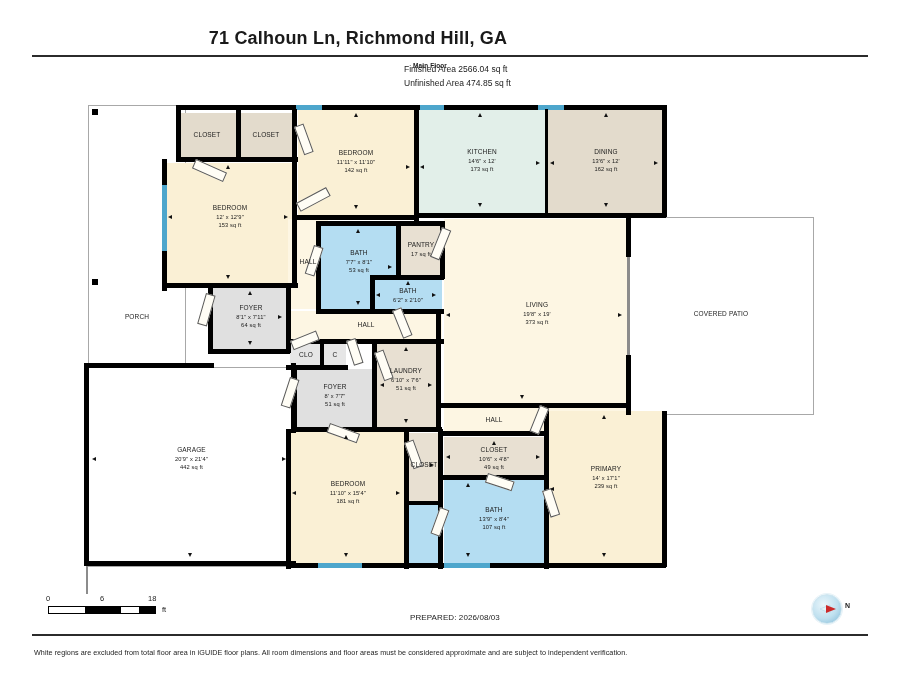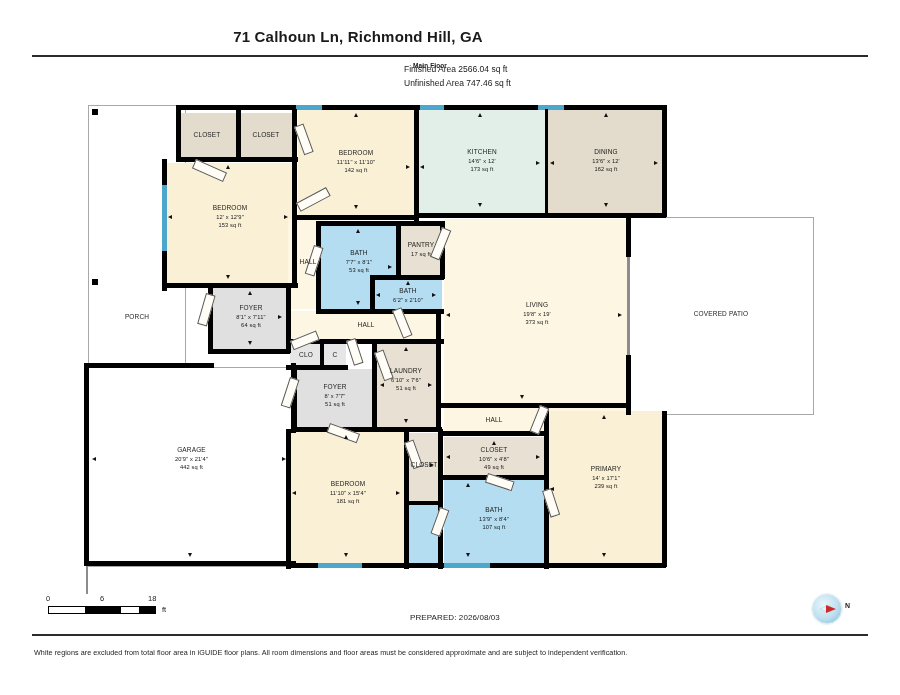--- a/index.html
+++ b/index.html
@@ -1,21 +1,21 @@
 <!DOCTYPE html>
 <html><head>
 <meta charset="utf-8">
 <style>
   html,body{margin:0;padding:0;background:#ffffff;}
   body{width:900px;height:695px;position:relative;overflow:hidden;
        font-family:"Liberation Sans",sans-serif;color:#1a1a1a;}
 
   
   #title{position:absolute;left:0;top:28px;width:716px;text-align:center;
-         font-size:15px;font-weight:bold;letter-spacing:.2px;}
+         font-size:18px;font-weight:bold;letter-spacing:.2px;}
   #hdr-rule{position:absolute;left:32px;top:55px;width:836px;height:2px;background:#2b2b2b;}
   #meta{position:absolute;left:404px;top:62px;font-size:8.5px;line-height:14px;}
   #meta .lbl{font-weight:bold;display:inline-block;width:52px;}
   #meta .val{display:inline-block;}
 
   
   #plan{position:absolute;left:0;top:95px;width:900px;height:490px;}
   .rm{position:absolute;box-sizing:border-box;}
   .lbl{position:absolute;text-align:center;line-height:8.6px;
        font-size:6.4px;letter-spacing:.15px;pointer-events:none;}
@@ -73,21 +73,21 @@
 
 <div id="title">71 Calhoun Ln, Richmond Hill, GA</div>
 <div id="hdr-rule"></div>
 <div id="meta">
   <div>
     <span class="lbl">Main Floor</span>
     <span class="val">Finished Area 2566.04 sq ft</span>
   </div>
   <div>
     <span class="lbl"></span>
-    <span class="val">Unfinished Area 747.46 sq ft</span>
+    <span class="val">Unfinished Area 474.85 sq ft</span>
   </div>
 </div>
 
 <div id="plan">
 
   <div class="thinbox" style="left:88px;top:10px;width:98px;height:292px;"></div>
   <div class="thinbox" style="left:88px;top:272px;width:207px;height:200px;"></div>
   <div class="thinbox" style="left:628px;top:122px;width:186px;height:198px;"></div>
 
   <div class="col" style="left:92px;top:14px;"></div>

